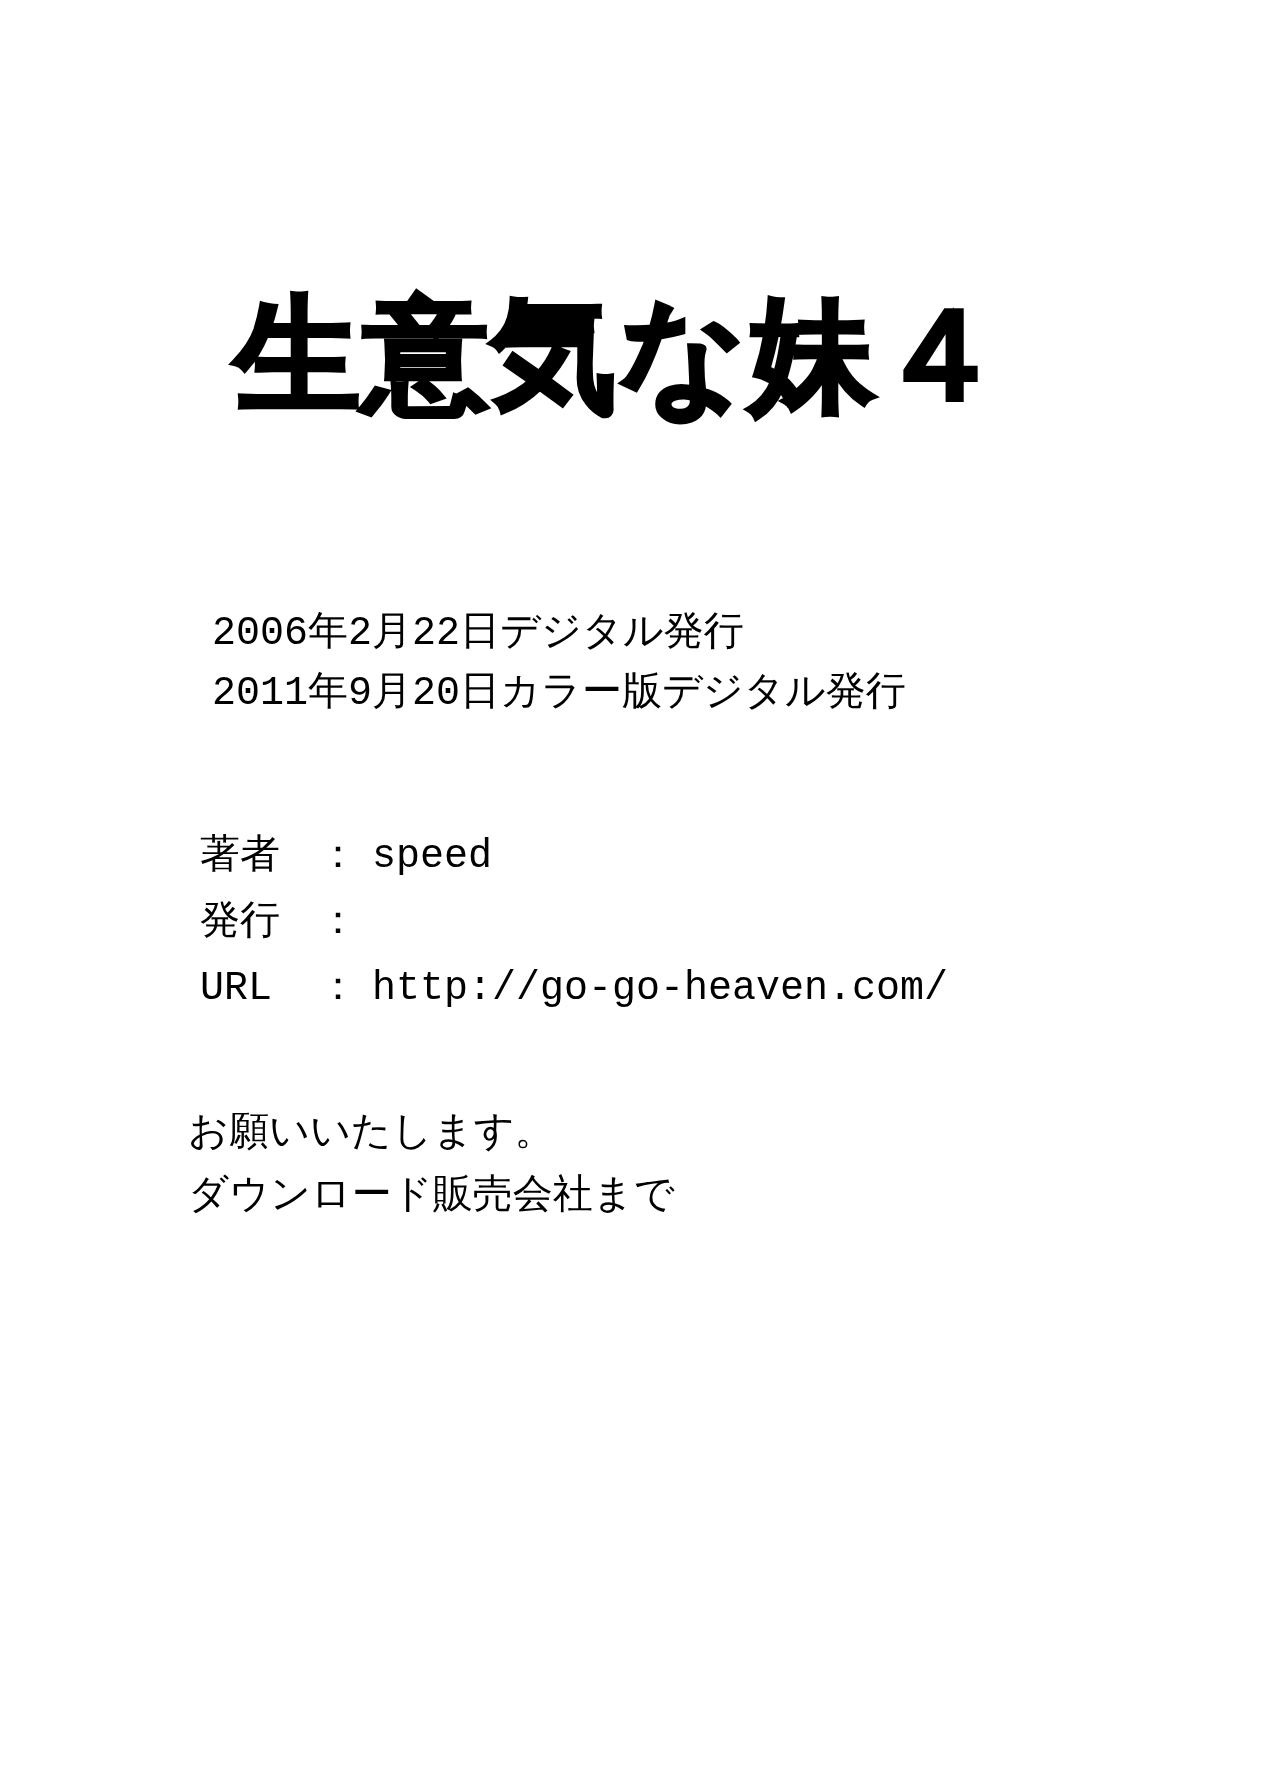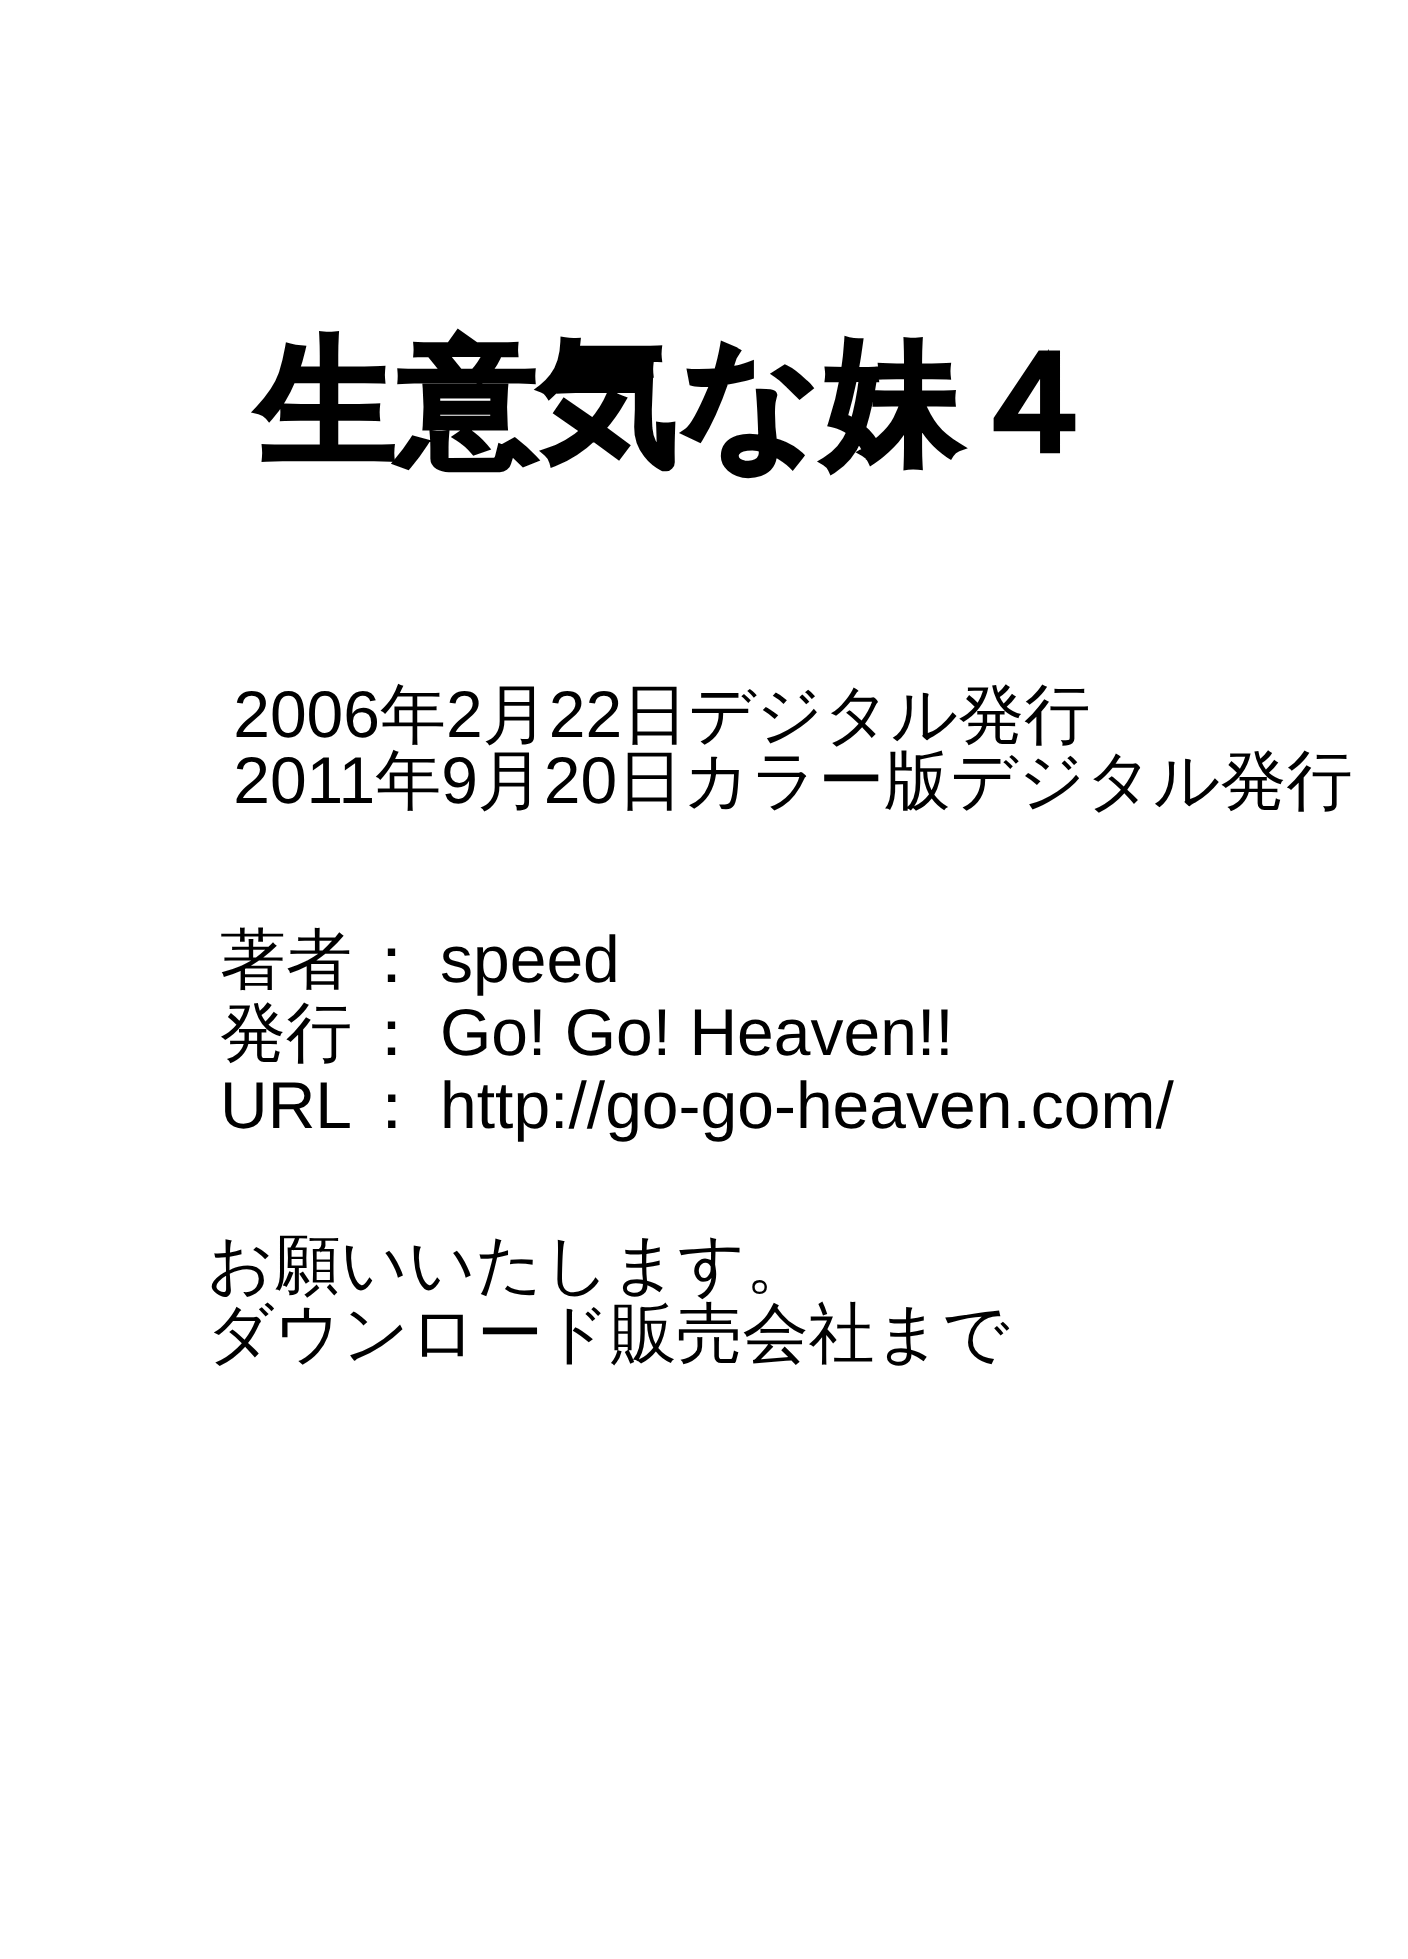--- a/index.html
+++ b/index.html
@@ -6,42 +6,41 @@
     margin: 0;
     padding: 0;
     background: #ffffff;
   }
   .page {
     position: relative;
     width: 1280px;
     height: 1370px;
     background: #ffffff;
     color: #000000;
-    font-family: Liberation Sans, sans-serif;
+    font-family: Liberation Mono, monospace;
     overflow: hidden;
   }
   .doujin-title {
     position: absolute;
     left: 235px;
     top: 303px;
     font-size: 125px;
     line-height: 1;
     font-weight: 900;
     letter-spacing: 3px;
     color: #000000;
     -webkit-text-stroke: 4px #000000;
     white-space: nowrap;
   }
   .body-text {
     position: absolute;
-    font-size: 60px;
+    font-size: 40px;
     color: #000000;
     white-space: nowrap;
     font-weight: 500;
-    margin-top: 16px;
   }
   .pub-block {
     left: 212px;
     top: 604px;
     line-height: 60px;
   }
   .credits-block {
     left: 200px;
     top: 824px;
     line-height: 66px;
@@ -81,21 +80,20 @@
 
   <div class="body-text credits-block">
     <div class="credit-row">
       <span class="credit-label">著者</span>
       <span class="credit-sep">：</span>
       <span class="credit-value">speed</span>
     </div>
     <div class="credit-row">
       <span class="credit-label">発行</span>
       <span class="credit-sep">：</span>
-      <span class="credit-value">Go! Go! Heaven!!</span>
     </div>
     <div class="credit-row">
       <span class="credit-label">URL</span>
       <span class="credit-sep">：</span>
       <span class="credit-value">http://go-go-heaven.com/</span>
     </div>
   </div>
 
   <div class="body-text support-block">
     <div>お願いいたします。</div>

